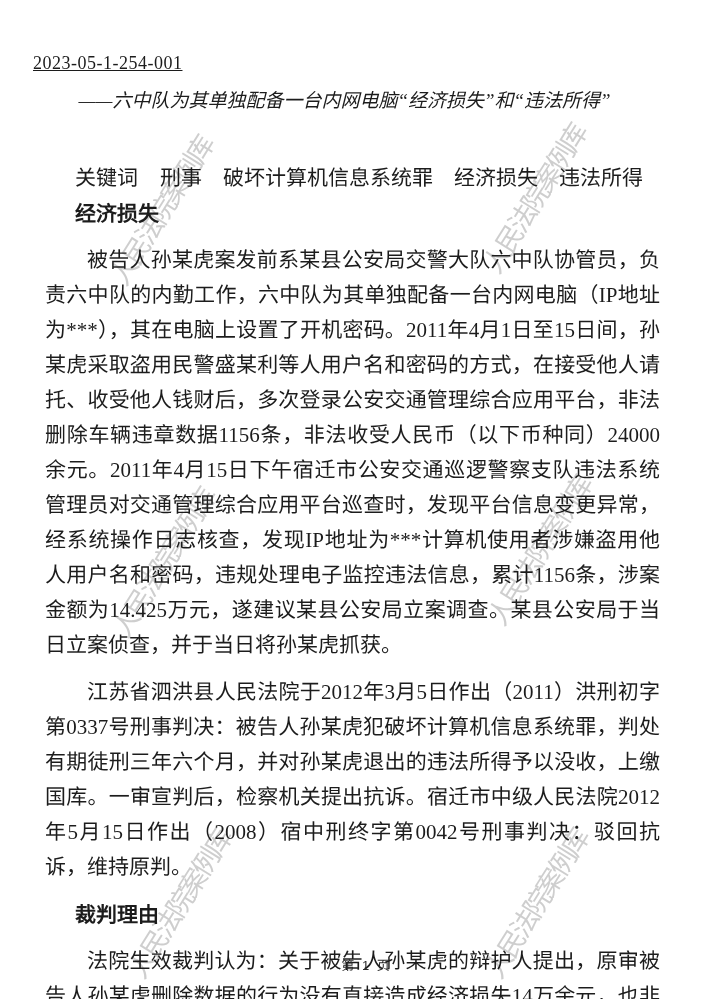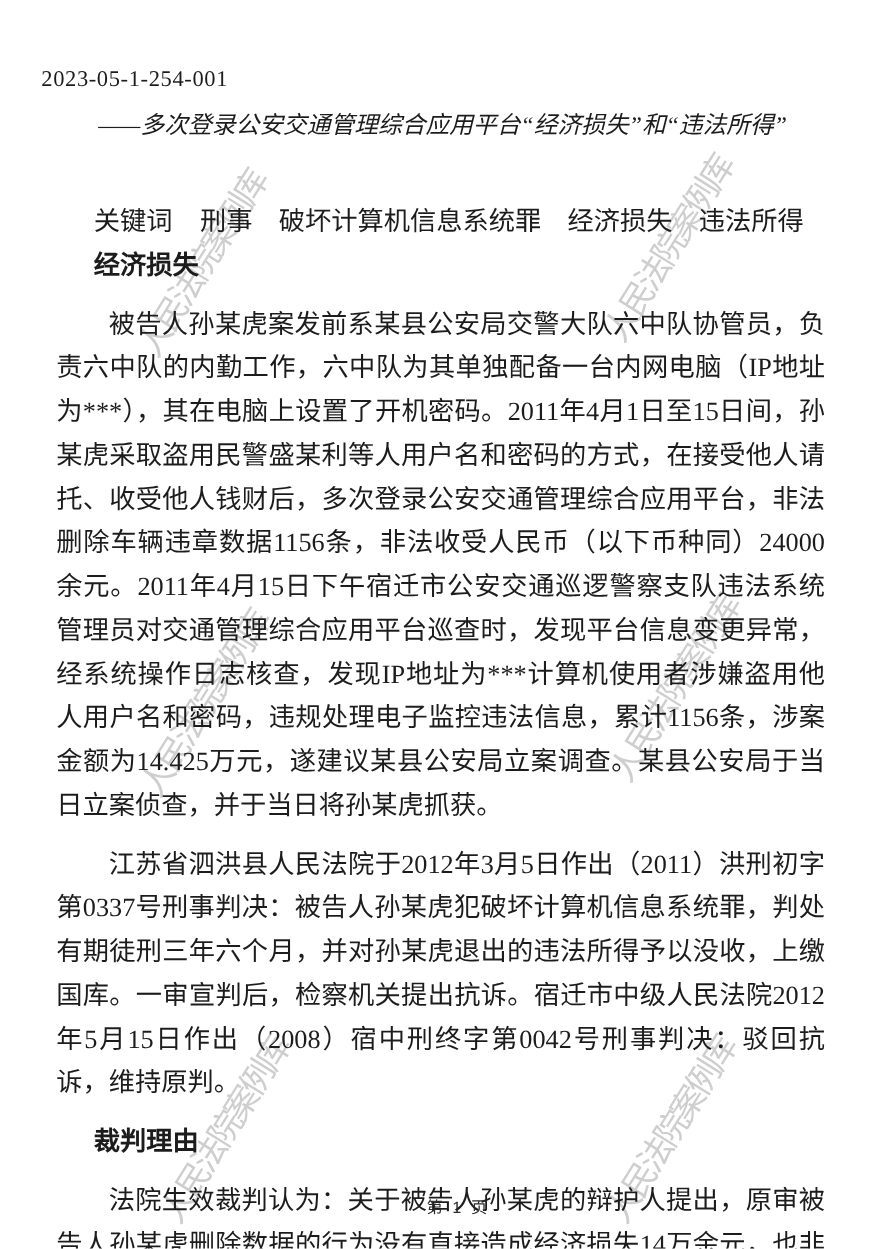--- a/index.html
+++ b/index.html
@@ -43,20 +43,21 @@
   
   .content {
     position: relative;
     z-index: 2;
     padding: 52px 34px 0 33px;
   }
   .doc-number {
     font-size: 18px;
     line-height: 22px;
     letter-spacing: 0.5px;
+    text-decoration: underline;
   }
   .title {
     margin: 10px 0 0 0;
     padding-left: 48px;
     text-align: center;
     font-size: 22px;
     line-height: 28px;
     font-weight: bold;
     font-family: "Liberation Serif", serif;
   }
@@ -128,21 +129,21 @@
     <span class="watermark wm-4">人民法院案例库</span>
     <span class="watermark wm-5">人民法院案例库</span>
     <span class="watermark wm-6">人民法院案例库</span>
   </div>
 
   <div class="content">
 
     <div class="doc-number">2023-05-1-254-001</div>
 
 
-    <div class="subtitle">——多次登录公安交通管理综合应用平台“经济损失”和“违法所得”</div>
+    <div class="subtitle">——六中队为其单独配备一台内网电脑“经济损失”和“违法所得”</div>
 
     <div class="keywords-line">
       <span class="kw-label">关键词</span><span class="kw-values">刑事　破坏计算机信息系统罪　经济损失　违法所得</span>
     </div>
 
     <h2 class="section-heading">经济损失</h2>
 
     <p class="para">被告人孙某虎案发前系某县公安局交警大队六中队协管员，负责六中队的内勤工作，六中队为其单独配备一台内网电脑（IP地址为***），其在电脑上设置了开机密码。2011年4月1日至15日间，孙某虎采取盗用民警盛某利等人用户名和密码的方式，在接受他人请托、收受他人钱财后，多次登录公安交通管理综合应用平台，非法删除车辆违章数据1156条，非法收受人民币（以下币种同）24000余元。2011年4月15日下午宿迁市公安交通巡逻警察支队违法系统管理员对交通管理综合应用平台巡查时，发现平台信息变更异常，经系统操作日志核查，发现IP地址为***计算机使用者涉嫌盗用他人用户名和密码，违规处理电子监控违法信息，累计1156条，涉案金额为14.425万元，遂建议某县公安局立案调查。某县公安局于当日立案侦查，并于当日将孙某虎抓获。</p>
 
     <p class="para">江苏省泗洪县人民法院于2012年3月5日作出（2011）洪刑初字第0337号刑事判决：被告人孙某虎犯破坏计算机信息系统罪，判处有期徒刑三年六个月，并对孙某虎退出的违法所得予以没收，上缴国库。一审宣判后，检察机关提出抗诉。宿迁市中级人民法院2012年5月15日作出（2008）宿中刑终字第0042号刑事判决：驳回抗诉，维持原判。</p>

